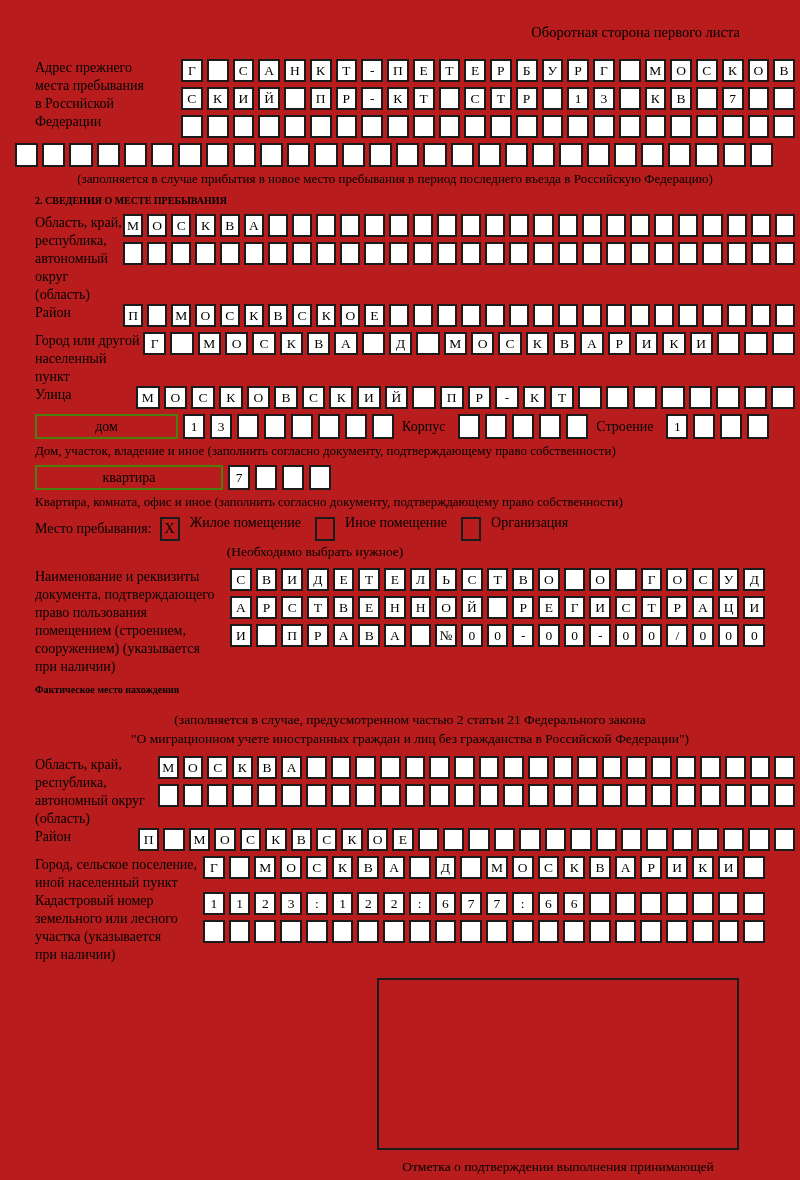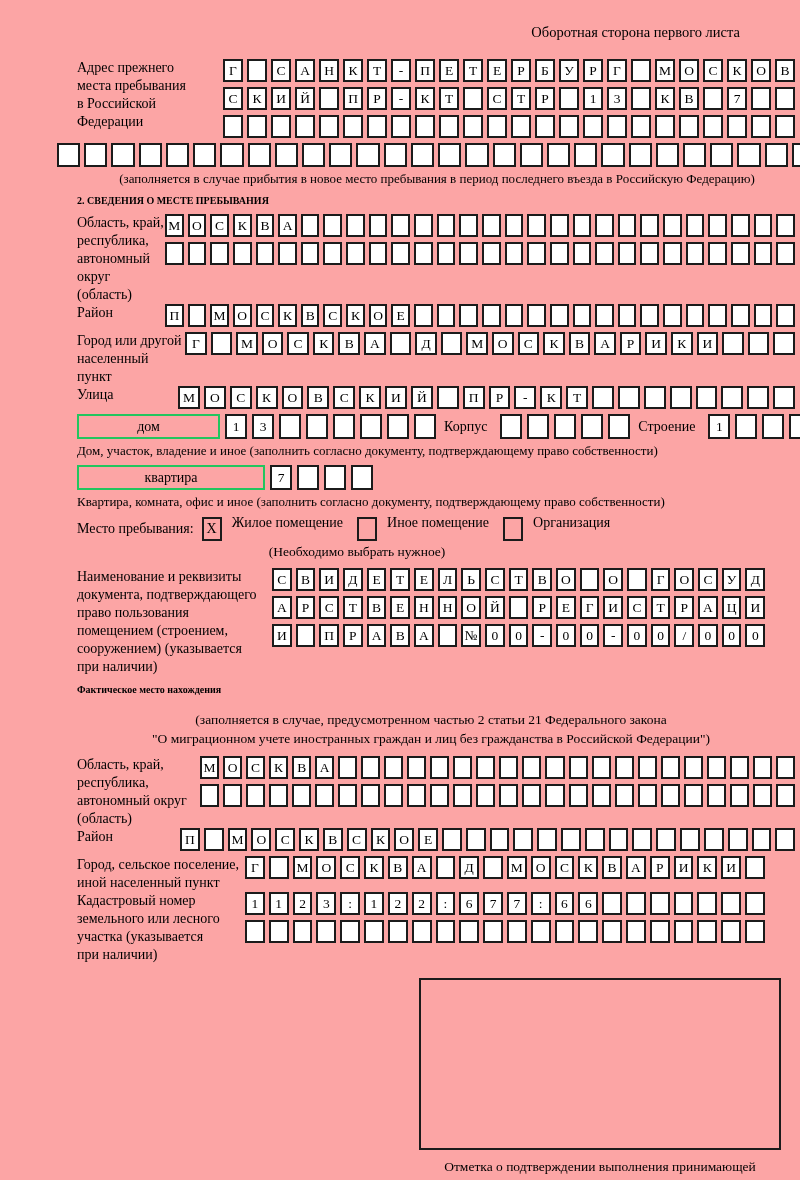--- a/index.html
+++ b/index.html
@@ -1,37 +1,37 @@
 <!DOCTYPE html>
 <html><head>
 <meta charset="utf-8">
 <style>
   * { box-sizing: border-box; }
   html,body { margin:0; padding:0; background:#fff; }
   .page { width:800px; height:1180px; overflow:hidden; position:relative;
-          font-family:"Liberation Serif", serif; color:#000; background:#fca5a5;
-          padding:14px 5px 0 77px; }
+          font-family:"Liberation Serif", serif; color:#000; background:#b91c1c;
+          padding:14px 5px 0 35px; }
   .hdr { text-align:right; font-size:14.5px; margin:10px 55px 18px 0; }
   .flexrow { display:flex; align-items:flex-start; }
   .lbl { font-size:14px; line-height:18px; flex-shrink:0; }
   .w122{width:122px} .w88{width:88px} .w108{width:108px} .w101{width:101px}
   .w195{width:195px} .w123{width:123px} .w103{width:103px} .w168{width:168px}
   .cellcol { flex:1; min-width:0; }
   .cellcol.mr30 { margin-right:30px; }
   .cellrow { display:flex; gap:4px; height:23px; margin-bottom:5px; width:100%; }
   .cellrow .cell { flex:1; }
   .cell { border:2px solid #1b1b1b; display:flex; align-items:center; justify-content:center;
           font-size:13.5px; height:100%; background:#fff; }
   .fullrow { display:flex; gap:4px; height:24px; margin:0 0 4px -20px; width:758px; }
   .fullrow .cell { flex:1; }
   .caption { font-size:13px; text-align:center; margin:2px 0 6px -20px; width:760px; }
   .caption.left { text-align:left; margin-left:0; width:auto; }
   .sect-title { font-weight:bold; font-size:10px; text-align:left; margin:8px 10px 8px 0; }
   .inline-row { display:flex; align-items:center; height:25px; margin-bottom:4px; }
-  .named-box { border:2px solid #22c55e; height:25px; display:flex; align-items:center;
+  .named-box { border:2px solid #4d7c0f; height:25px; display:flex; align-items:center;
                justify-content:center; font-size:14px; flex-shrink:0; }
   .w143{width:143px} .w172{width:188px}
   .fixed-cells { display:flex; gap:5px; height:25px; margin-left:5px; }
   .fixed-cells .cell { flex:0 0 22px; }
   .mini-lbl { font-size:14px; margin:0 8px; flex-shrink:0; }
   .stay-row { display:flex; align-items:center; height:26px; margin:6px 0 2px 0; font-size:14px; }
   .chkbox { width:20px; height:24px; border:2px solid #1b1b1b; display:flex; align-items:center;
             justify-content:center; font-size:14px; flex-shrink:0; }
   .stay-lbl { margin-right:8px; }
   .opt-lbl { margin:0 14px 13px 10px; }

